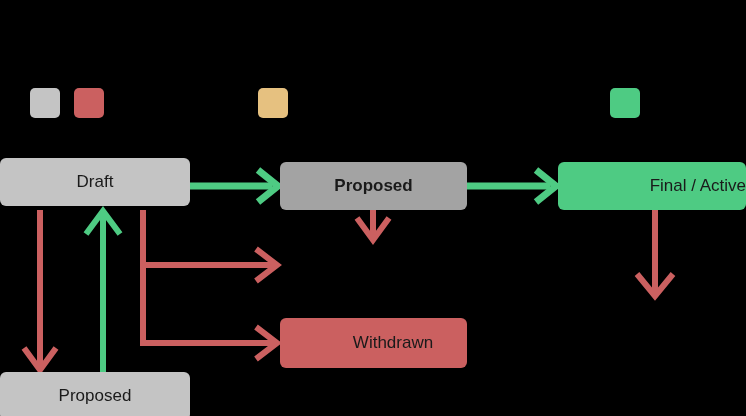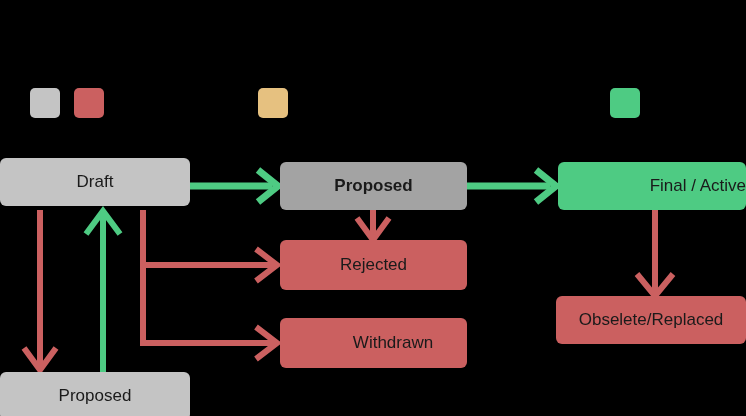--- a/index.html
+++ b/index.html
@@ -100,29 +100,23 @@
   </div>
 
   <div class="node" style="left:280px; top:162px; width:187px; height:48px; background:#a3a3a3;font-weight:bold;">
     <span>Proposed</span>
   </div>
 
   <div class="node" style="left:558px; top:162px; width:188px; height:48px; background:#4ecb83;justify-content:flex-end;">
     <span>Final / Active</span>
   </div>
 
-  <div class="node" style="left:280px; top:240px; width:187px; height:50px; background:#cb6060;">
-    <span>Rejected</span>
-  </div>
 
   <div class="node" style="left:280px; top:318px; width:187px; height:50px; background:#cb6060;padding-left:39px;">
     <span>Withdrawn</span>
   </div>
 
-  <div class="node" style="left:556px; top:296px; width:190px; height:48px; background:#cb6060;">
-    <span>Obselete/Replaced</span>
-  </div>
 
   <div class="node" style="left:0px; top:372px; width:190px; height:48px; background:#c4c4c4;">
     <span>Proposed</span>
   </div>
 
 </div>
 
 </body></html>

